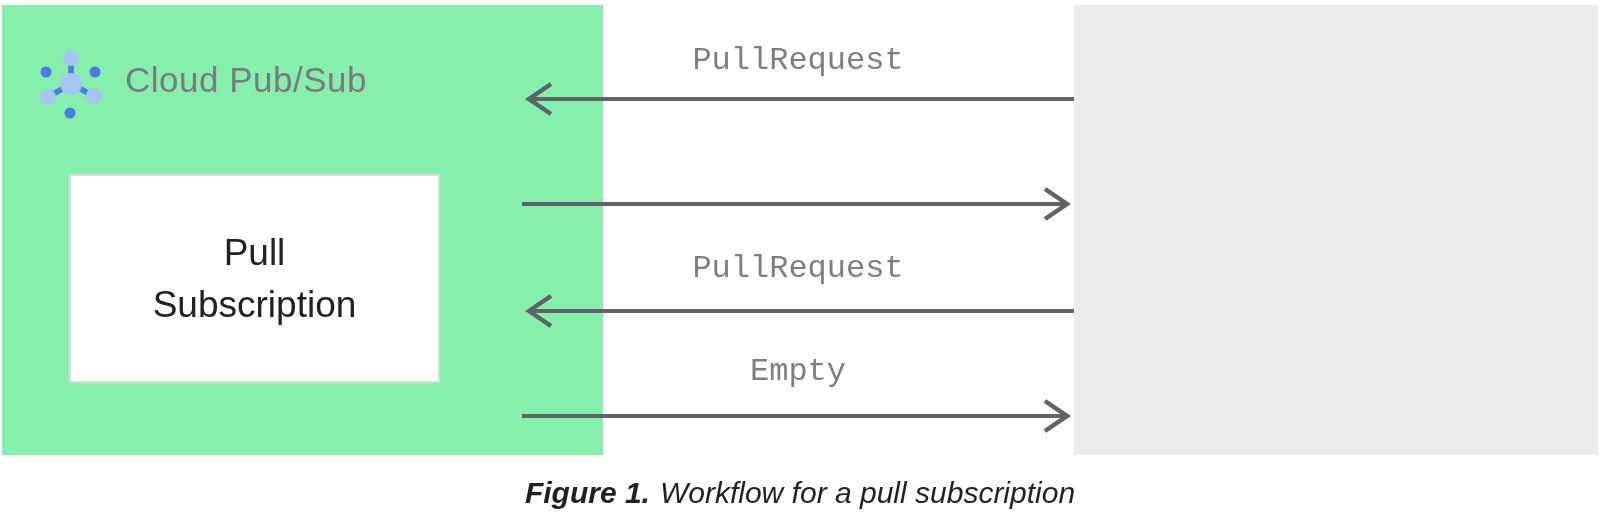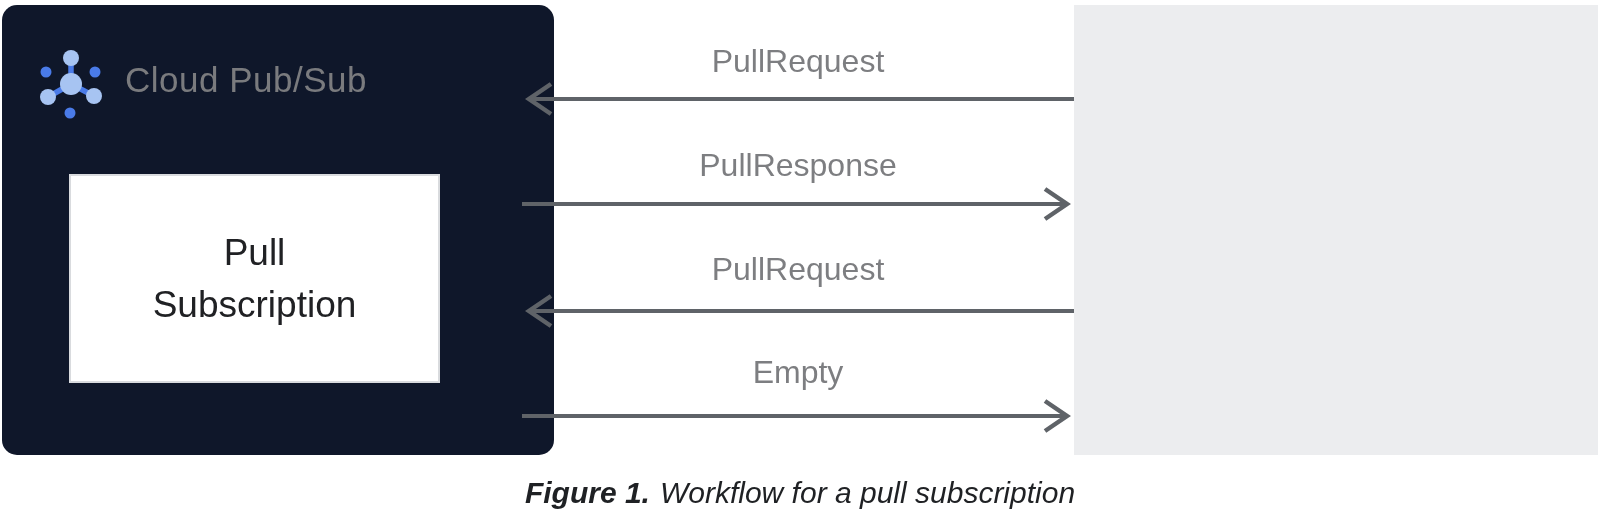--- a/index.html
+++ b/index.html
@@ -5,21 +5,21 @@
   html, body { margin: 0; padding: 0; background: #ffffff; }
   .stage {
     position: relative;
     width: 1600px;
     height: 527px;
     background: #ffffff;
     overflow: hidden;
     font-family: "Liberation Sans", sans-serif;
   }
   .panel { position: absolute; top: 5px; height: 450px; }
-  .panel-left  { left: 2px;    width: 552px; background: #0f172a; border-radius: 15px; }
+  .panel-left  { left: 2px;    width: 601px; background: #86efac; }
   .panel-right { left: 1074px; width: 524px; background: #ecedef; }
 
   .pubsub-header { position: absolute; left: 33px; top: 36px; display: flex; align-items: center; }
   .pubsub-icon-wrap { width: 74px; height: 78px; }
   .pubsub-title {
     margin-left: 16px;
     font-size: 35px;
     color: #7a7b7e;
     letter-spacing: 0.5px;
     white-space: nowrap;
@@ -42,20 +42,21 @@
 
   .msg-label {
     position: absolute;
     left: 522px;
     width: 552px;
     text-align: center;
     font-size: 32px;
     line-height: 38px;
     color: #7d7e81;
     white-space: nowrap;
+    font-family: Liberation Mono, monospace;
   }
   .msg-arrow { position: absolute; left: 522px; width: 552px; height: 36px; }
   .lbl-1 { top: 42px; }
   .lbl-2 { top: 146px; }
   .lbl-3 { top: 250px; }
   .lbl-4 { top: 353px; }
   .arr-1 { top: 81px; }
   .arr-2 { top: 186px; }
   .arr-3 { top: 293px; }
   .arr-4 { top: 398px; }
@@ -101,21 +102,20 @@
   <div class="panel panel-right">
     
   </div>
 
   <div class="msg-label lbl-1">PullRequest</div>
   <svg class="msg-arrow arr-1" viewBox="0 0 552 36" aria-hidden="true">
     <line x1="9" y1="18" x2="552" y2="18" stroke-width="4" stroke="#5f6368"></line>
     <polyline points="29,3 7,18 29,33" fill="none" stroke-width="4.5" stroke="#5f6368"></polyline>
   </svg>
 
-  <div class="msg-label lbl-2">PullResponse</div>
   <svg class="msg-arrow arr-2" viewBox="0 0 552 36" aria-hidden="true">
     <line x1="0" y1="18" x2="543" y2="18" stroke-width="4" stroke="#5f6368"></line>
     <polyline points="523,3 545,18 523,33" fill="none" stroke-width="4.5" stroke="#5f6368"></polyline>
   </svg>
 
   <div class="msg-label lbl-3">PullRequest</div>
   <svg class="msg-arrow arr-3" viewBox="0 0 552 36" aria-hidden="true">
     <line x1="9" y1="18" x2="552" y2="18" stroke-width="4" stroke="#5f6368"></line>
     <polyline points="29,3 7,18 29,33" fill="none" stroke-width="4.5" stroke="#5f6368"></polyline>
   </svg>

